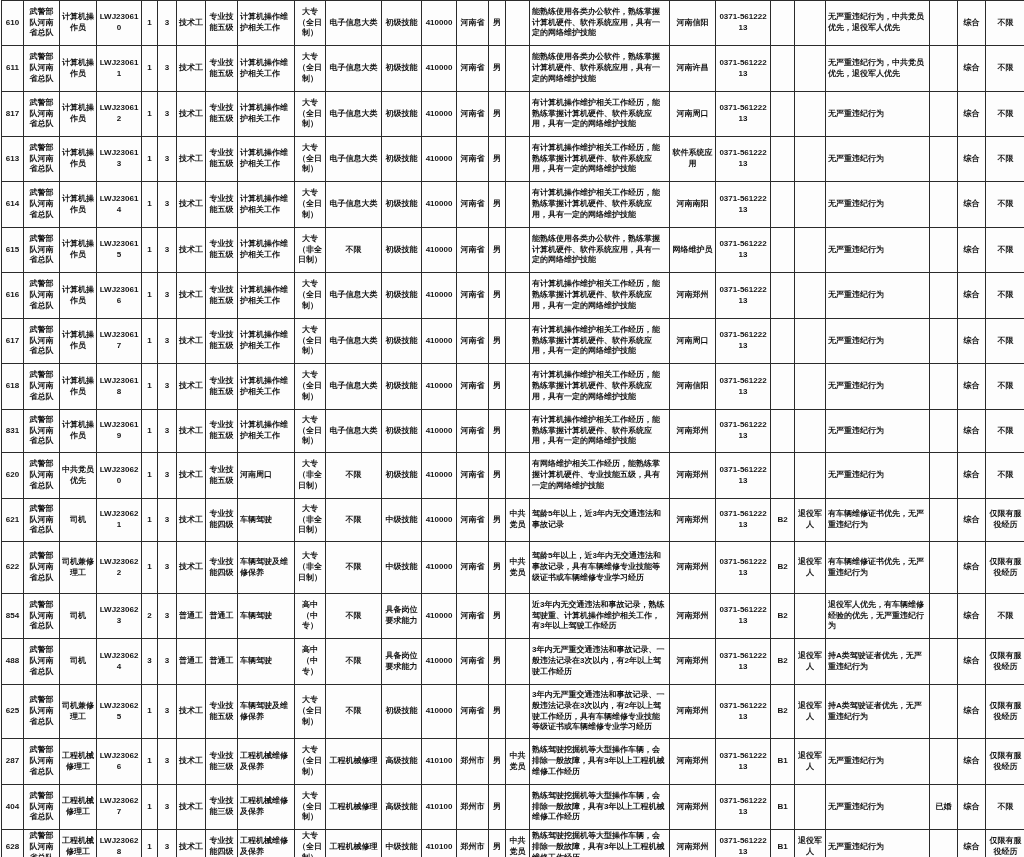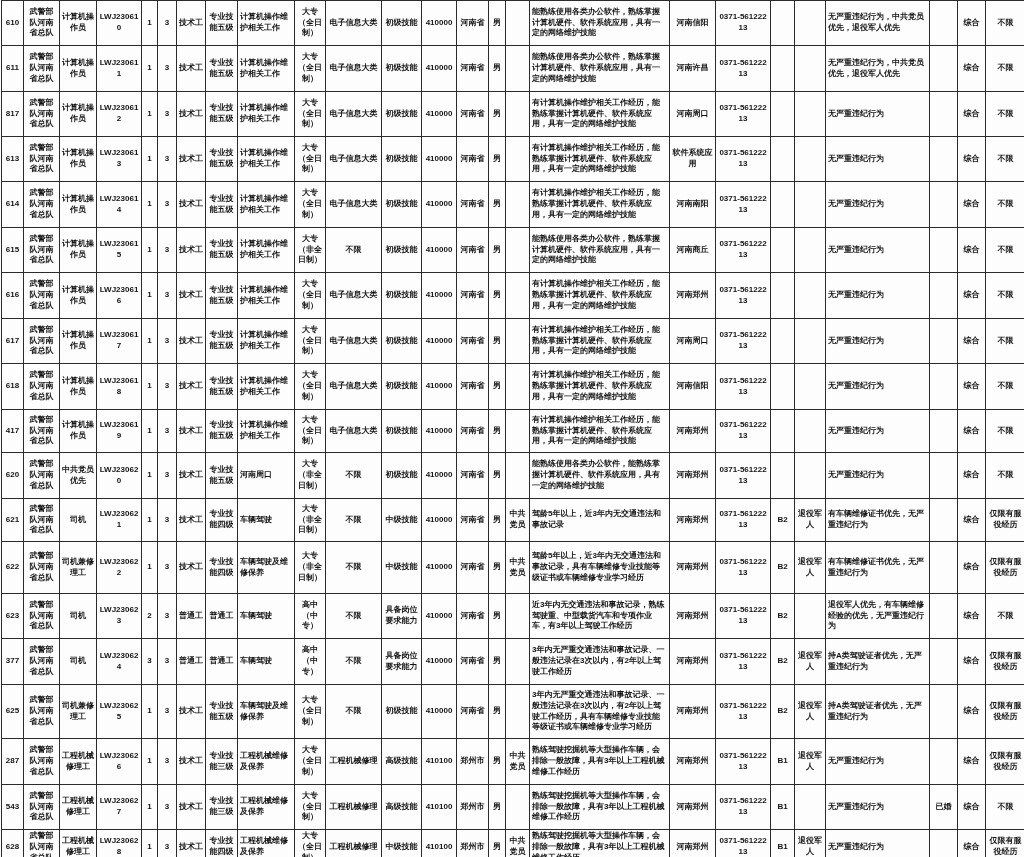--- a/index.html
+++ b/index.html
@@ -217,21 +217,21 @@
           <td>专业技能五级</td>
           <td class="left">计算机操作维护相关工作</td>
           <td>大专（非全日制）</td>
           <td>不限</td>
           <td>初级技能</td>
           <td>410000</td>
           <td>河南省</td>
           <td>男</td>
           <td></td>
           <td class="left">能熟练使用各类办公软件，熟练掌握计算机硬件、软件系统应用，具有一定的网络维护技能</td>
-          <td>河南商丘</td>
+          <td>网络维护员</td>
           <td>0371-56122213</td>
           <td></td>
           <td></td>
           <td class="left">无严重违纪行为</td>
           <td></td>
           <td>综合</td>
           <td>不限</td>
         </tr>
         <tr style="height: 46px;">
           <td>616</td>
@@ -308,21 +308,21 @@
           <td>河南信阳</td>
           <td>0371-56122213</td>
           <td></td>
           <td></td>
           <td class="left">无严重违纪行为</td>
           <td></td>
           <td>综合</td>
           <td>不限</td>
         </tr>
         <tr style="height: 43px;">
-          <td>417</td>
+          <td>831</td>
           <td>武警部队河南省总队</td>
           <td>计算机操作员</td>
           <td>LWJ230619</td>
           <td>1</td>
           <td>3</td>
           <td>技术工</td>
           <td>专业技能五级</td>
           <td class="left">计算机操作维护相关工作</td>
           <td>大专（全日制）</td>
           <td>电子信息大类</td>
@@ -351,21 +351,21 @@
           <td>技术工</td>
           <td>专业技能五级</td>
           <td class="left">河南周口</td>
           <td>大专（非全日制）</td>
           <td>不限</td>
           <td>初级技能</td>
           <td>410000</td>
           <td>河南省</td>
           <td>男</td>
           <td></td>
-          <td class="left">能熟练使用各类办公软件，能熟练掌握计算机硬件、软件系统应用，具有一定的网络维护技能</td>
+          <td class="left">有网络维护相关工作经历，能熟练掌握计算机硬件、专业技能五级，具有一定的网络维护技能</td>
           <td>河南郑州</td>
           <td>0371-56122213</td>
           <td></td>
           <td></td>
           <td class="left">无严重违纪行为</td>
           <td></td>
           <td>综合</td>
           <td>不限</td>
         </tr>
         <tr style="height: 43px;">
@@ -416,48 +416,48 @@
           <td>河南郑州</td>
           <td>0371-56122213</td>
           <td>B2</td>
           <td>退役军人</td>
           <td class="left">有车辆维修证书优先，无严重违纪行为</td>
           <td></td>
           <td>综合</td>
           <td>仅限有服役经历</td>
         </tr>
         <tr style="height: 45px;">
-          <td>623</td>
+          <td>854</td>
           <td>武警部队河南省总队</td>
           <td>司机</td>
           <td>LWJ230623</td>
           <td>2</td>
           <td>3</td>
           <td>普通工</td>
           <td>普通工</td>
           <td class="left">车辆驾驶</td>
           <td>高中（中专）</td>
           <td>不限</td>
           <td>具备岗位要求能力</td>
           <td>410000</td>
           <td>河南省</td>
           <td>男</td>
           <td></td>
-          <td class="left">近3年内无交通违法和事故记录，熟练驾驶重、中型载货汽车和专项作业车，有3年以上驾驶工作经历</td>
+          <td class="left">近3年内无交通违法和事故记录，熟练驾驶重、计算机操作维护相关工作，有3年以上驾驶工作经历</td>
           <td>河南郑州</td>
           <td>0371-56122213</td>
           <td>B2</td>
           <td></td>
           <td class="left">退役军人优先，有车辆维修经验的优先，无严重违纪行为</td>
           <td></td>
           <td>综合</td>
           <td>不限</td>
         </tr>
         <tr style="height: 46px;">
-          <td>377</td>
+          <td>488</td>
           <td>武警部队河南省总队</td>
           <td>司机</td>
           <td>LWJ230624</td>
           <td>3</td>
           <td>3</td>
           <td>普通工</td>
           <td>普通工</td>
           <td class="left">车辆驾驶</td>
           <td>高中（中专）</td>
           <td>不限</td>
@@ -524,21 +524,21 @@
           <td>河南郑州</td>
           <td>0371-56122213</td>
           <td>B1</td>
           <td>退役军人</td>
           <td class="left">无严重违纪行为</td>
           <td></td>
           <td>综合</td>
           <td>仅限有服役经历</td>
         </tr>
         <tr style="height: 45px;">
-          <td>543</td>
+          <td>404</td>
           <td>武警部队河南省总队</td>
           <td>工程机械修理工</td>
           <td>LWJ230627</td>
           <td>1</td>
           <td>3</td>
           <td>技术工</td>
           <td>专业技能三级</td>
           <td class="left">工程机械维修及保养</td>
           <td>大专（全日制）</td>
           <td>工程机械修理</td>

